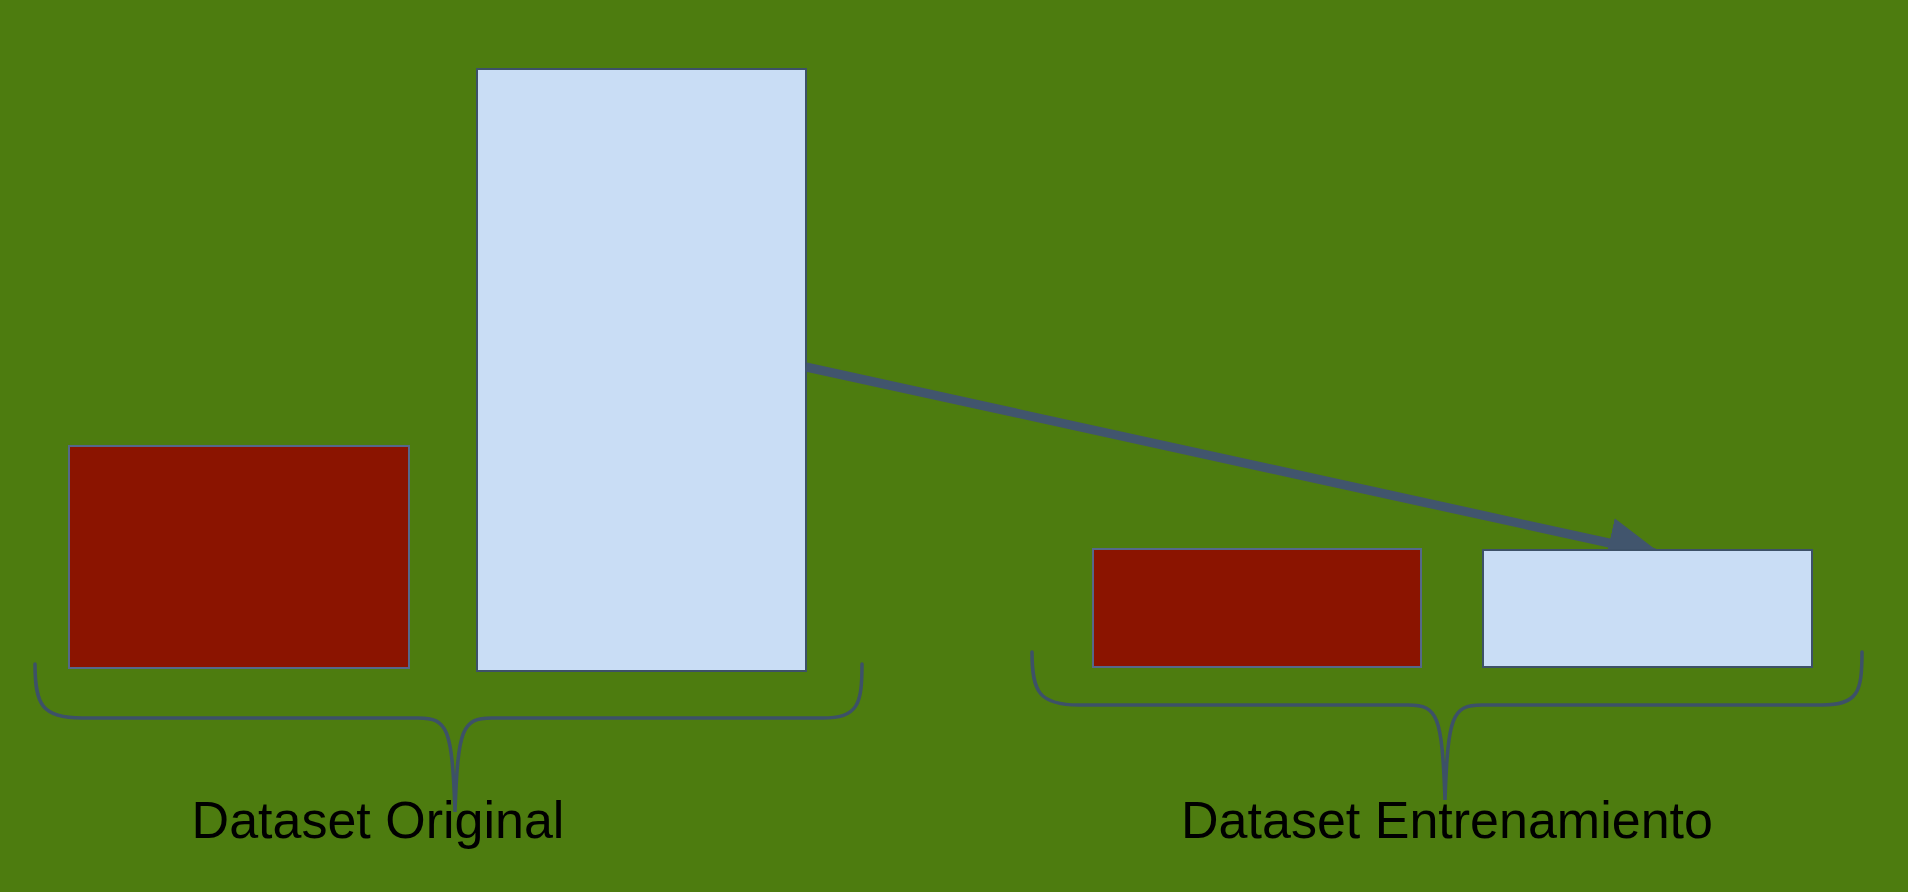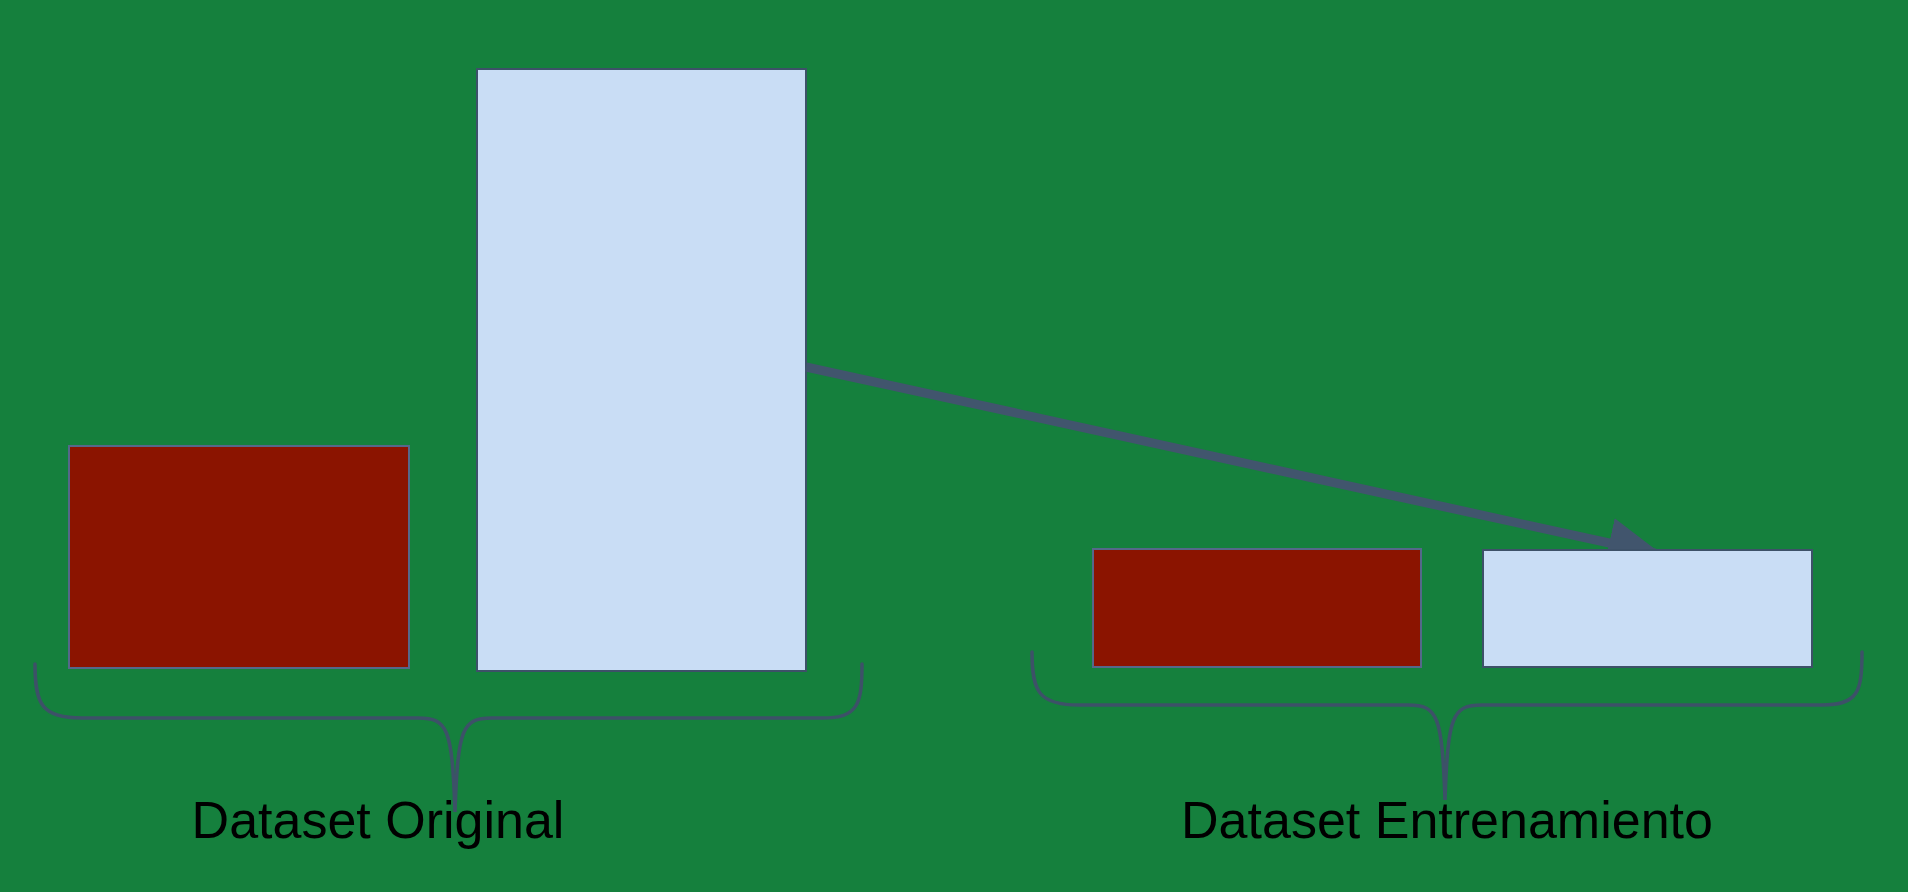--- a/index.html
+++ b/index.html
@@ -8,21 +8,21 @@
     padding: 0;
     background: #ffffff;
   }
   body {
     font-family: "Liberation Sans", sans-serif;
   }
   #stage {
     position: relative;
     width: 1908px;
     height: 892px;
-    background: #15803d;
+    background: #4d7c0f;
     overflow: hidden;
   }
   #canvas {
     position: absolute;
     left: 0;
     top: 0;
     width: 1908px;
     height: 892px;
     display: block;
   }

